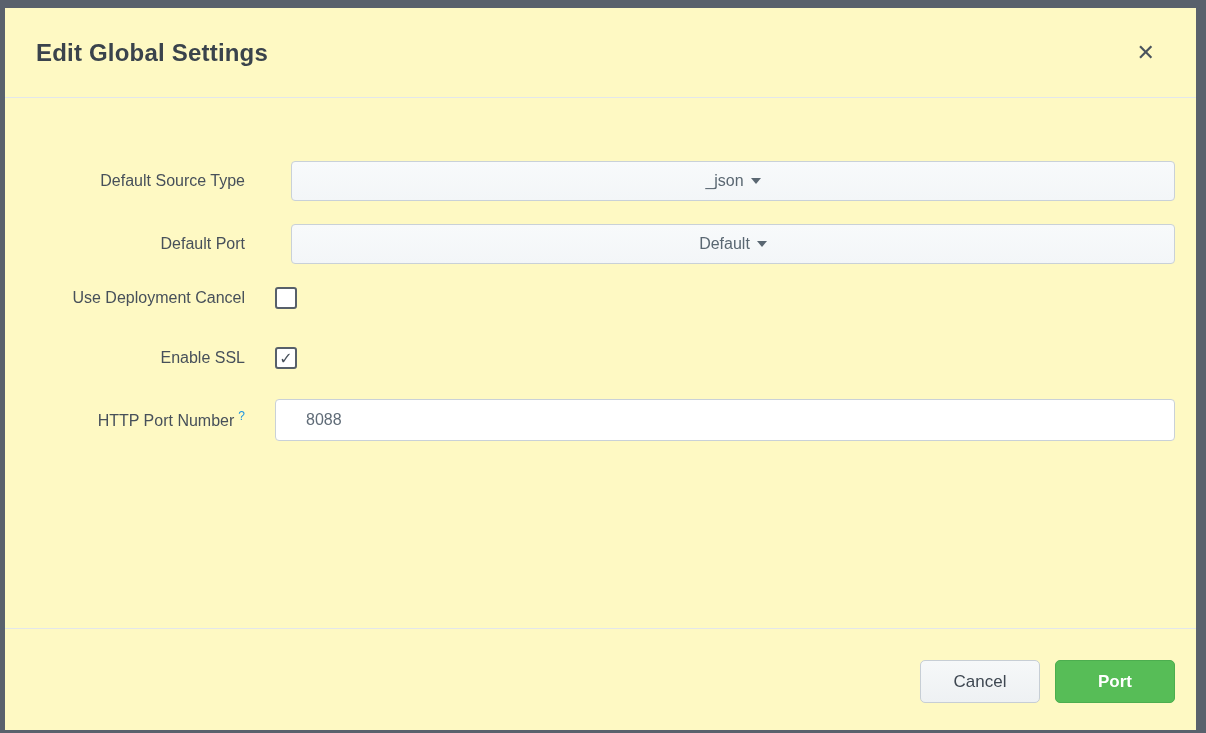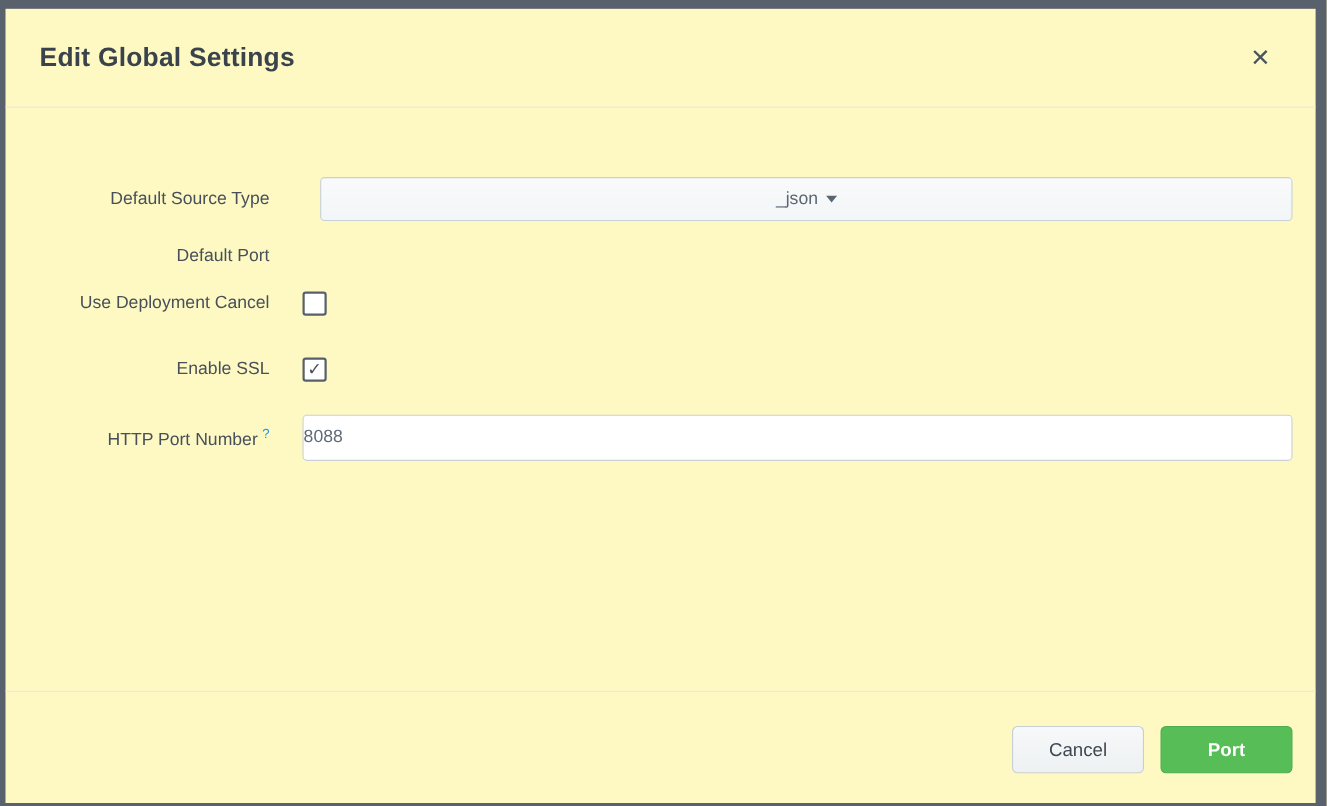--- a/index.html
+++ b/index.html
@@ -100,21 +100,21 @@
     background:#ffffff;
     display:flex; align-items:center; justify-content:center;
     font-size:16px; font-weight:bold; color:#47505a;
     cursor:pointer; user-select:none;
   }
   
   .text-input {
     width:100%; height:42px;
     border:1px solid #c9d1d8; border-radius:4px;
     background:#ffffff;
-    padding:0 0;
+    padding:0 30px;
     font-size:16px; color:#5f6b77;
     font-family:"Liberation Sans",sans-serif;
     outline:none;
   }
   .help-link {
     color:#1c95e0; font-size:12px;
     vertical-align:super; margin-left:4px;
     cursor:pointer; text-decoration:none;
   }
   
@@ -162,20 +162,26 @@
       <div class="row-control">
         <div class="dropdown">
           <span>_json</span>
           <span class="caret"></span>
         </div>
       </div>
     </div>
 
     <div class="form-row mb23">
       <div class="row-label">Default Port</div>
+      <div class="row-control">
+        <div class="dropdown">
+          <span>Default</span>
+          <span class="caret"></span>
+        </div>
+      </div>
     </div>
 
 
     <div class="form-row mb38">
       <div class="row-label">Use Deployment Cancel</div>
       <div class="row-control">
         <div class="checkbox"></div>
       </div>
     </div>
 

